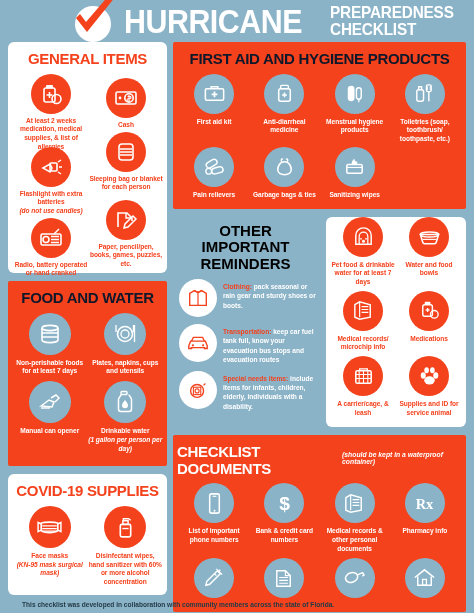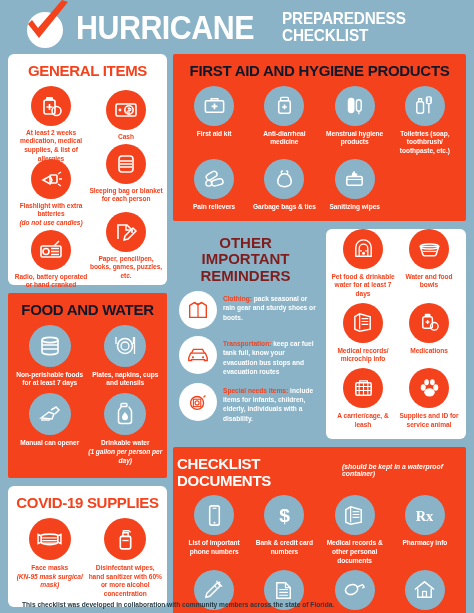--- a/index.html
+++ b/index.html
@@ -7,25 +7,26 @@
     width: 474px; height: 613px;
     background: #8bb3c7;
     font-family: "Liberation Sans", sans-serif;
     overflow: hidden;
     position: relative;
   }
   .page { width: 474px; height: 613px; position: relative; padding: 0; }
 
   
   .header {
-    height: 54px;
+    height: 42px;
     display: flex;
     align-items: center;
     padding-left: 24px;
     gap: 6px;
+    margin-left: 48px;
   }
   .check-badge {
     position: relative;
     width: 46px; height: 46px;
     flex: 0 0 auto;
   }
   .check-circle {
     position: absolute; left: 3px; top: 8px;
     width: 36px; height: 36px; border-radius: 50%;
     background: #ffffff;
@@ -100,21 +101,21 @@
   .gi .icon-wrap { width: 40px; height: 40px; margin: 0 auto 3px; }
 
   
   .fa-items { display: flex; flex-wrap: wrap; padding: 0 6px 6px; }
   .fa { width: 25%; display: flex; flex-direction: column; align-items: center; text-align: center; margin-bottom: 3px; }
   .fa .icon-wrap { width: 40px; height: 40px; }
 
   
   .rem-title {
     text-align: center;
-    color: #7f1d1d;
+    color: #000000;
     font-weight: 900;
     font-size: 15px;
     line-height: 1.1;
     padding: 6px 0 7px;
   }
   .rem-row { display: flex; align-items: flex-start; margin-bottom: 7px; padding-left: 6px; }
   .rem-icon {
     width: 38px; height: 38px; border-radius: 50%;
     background: #ffffff; flex: 0 0 auto;
     display: flex; align-items: center; justify-content: center;

